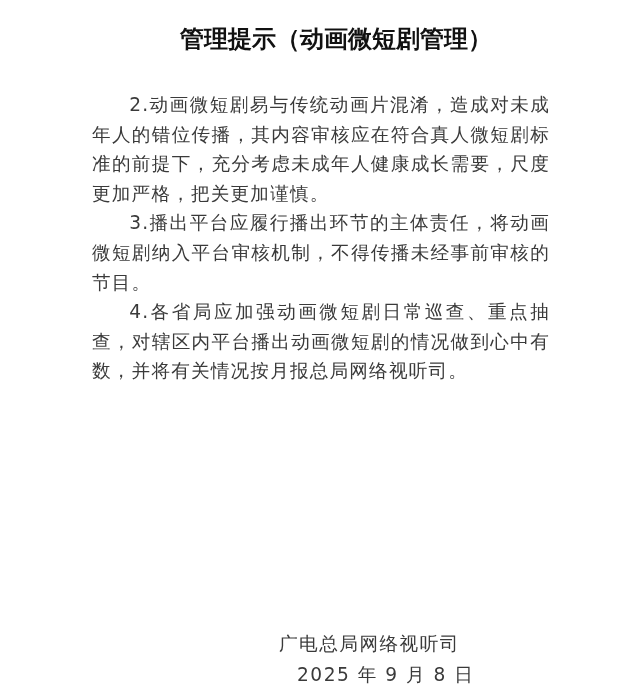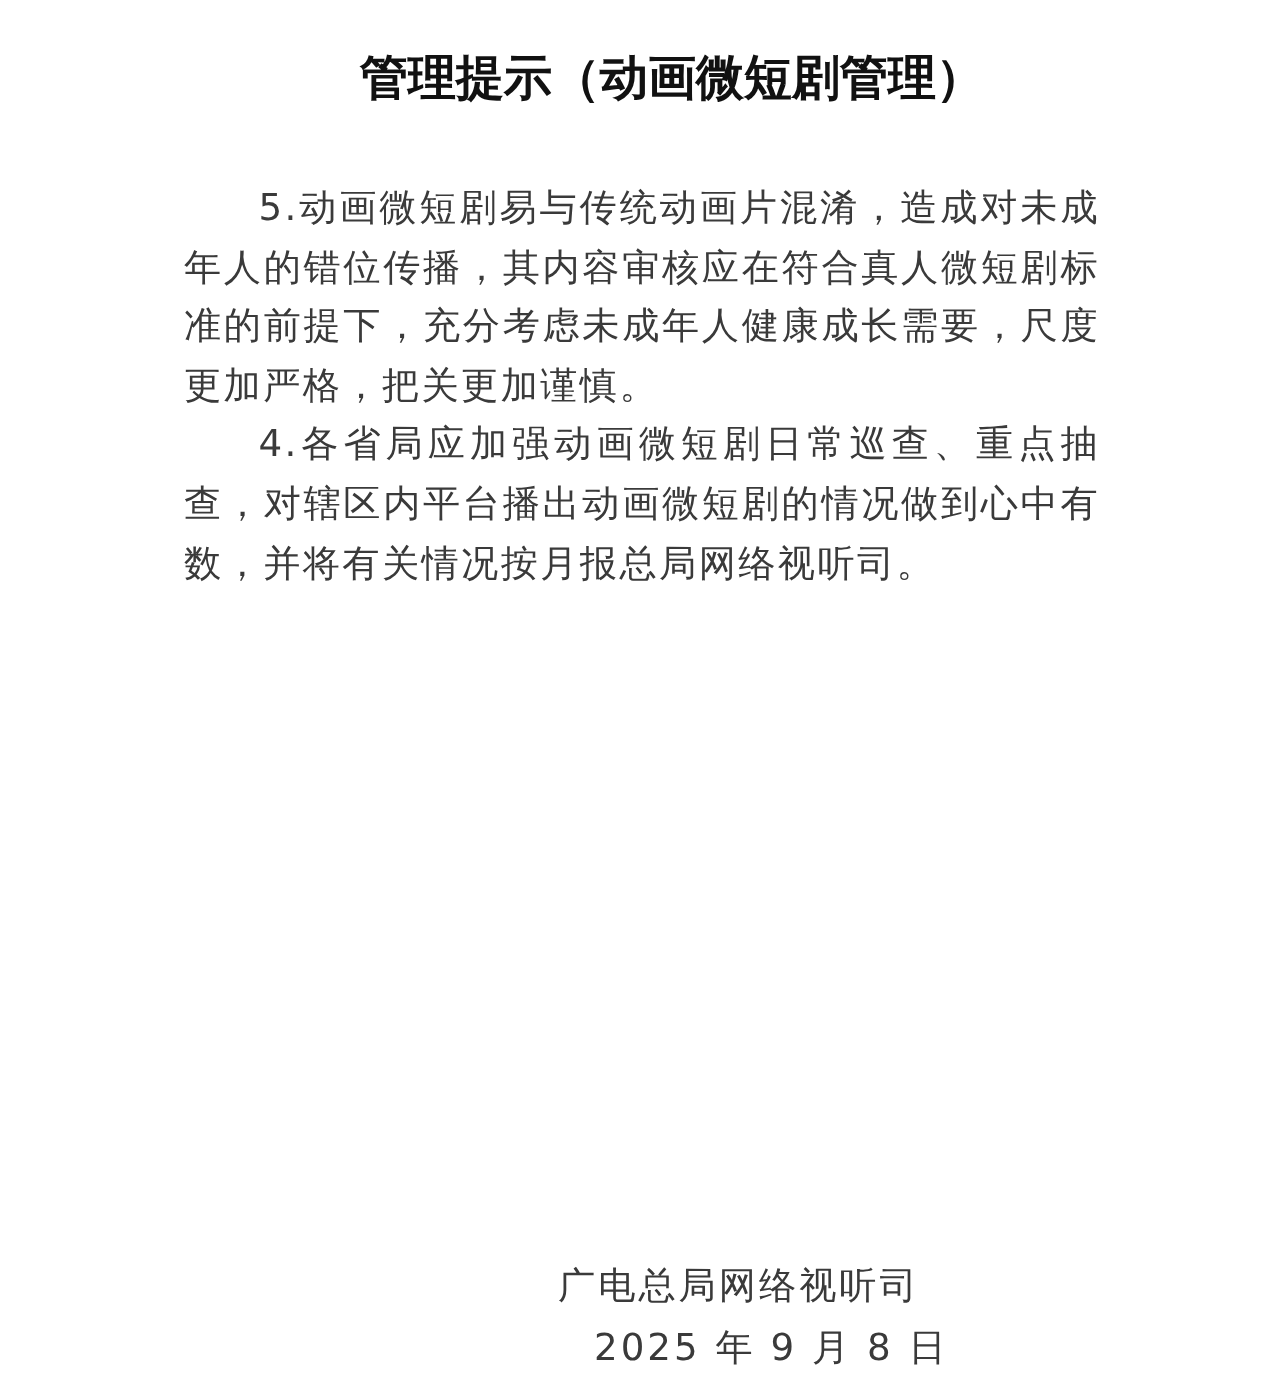--- a/index.html
+++ b/index.html
@@ -31,20 +31,21 @@
   }
   .sig-line { position: relative; left: 279px; white-space: nowrap; }
   .sig-date { position: relative; left: 297px; white-space: nowrap; }
 </style>
 </head>
 <body>
 
 <div class="title">管理提示（动画微短剧管理）</div>
 
 <div class="body-text">
-  <p class="para">5.动画微短剧易与传统动画片混淆，造成对未成年人的错位传播，其内容审核应在符合真人微短剧标准的前提下，充分考虑未成年人健康成长需要，尺度更加严格，把关更加谨慎。</p>
+  <p class="para">2.动画微短剧易与传统动画片混淆，造成对未成年人的错位传播，其内容审核应在符合真人微短剧标准的前提下，充分考虑未成年人健康成长需要，尺度更加严格，把关更加谨慎。</p>
+  <p class="para">3.播出平台应履行播出环节的主体责任，将动画微短剧纳入平台审核机制，不得传播未经事前审核的节目。</p>
   <p class="para">4.各省局应加强动画微短剧日常巡查、重点抽查，对辖区内平台播出动画微短剧的情况做到心中有数，并将有关情况按月报总局网络视听司。</p>
 </div>
 
 <div class="signature">
   <div class="sig-line">广电总局网络视听司</div>
   <div class="sig-date">2025 年 9 月 8 日</div>
 </div>
 
 </body></html>

